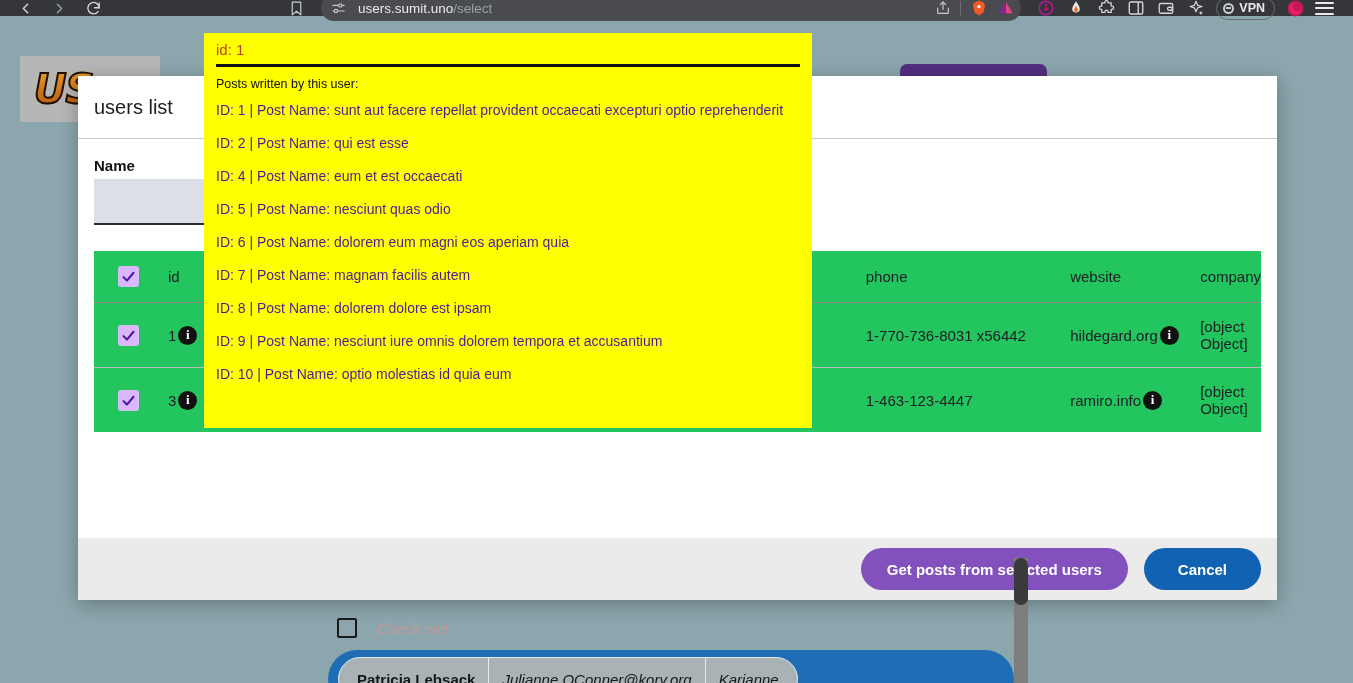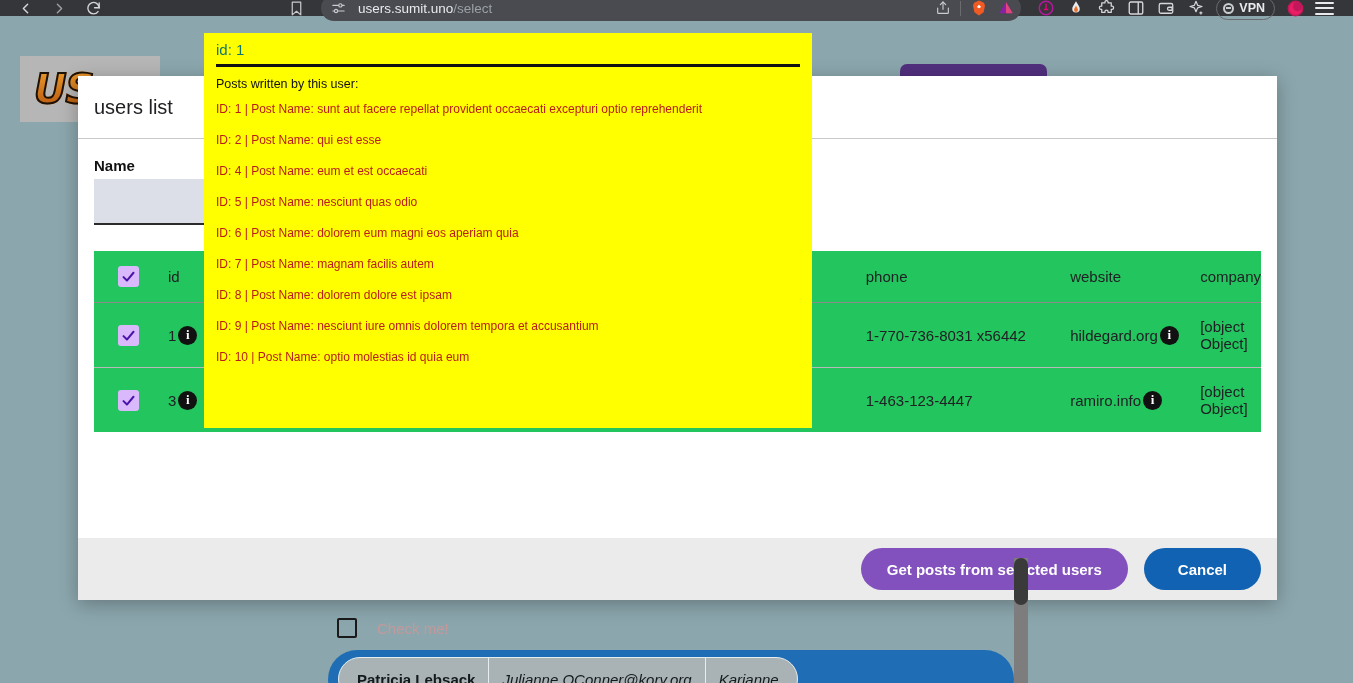--- a/index.html
+++ b/index.html
@@ -246,30 +246,30 @@
   
   .yellow-overlay {
     position: absolute; left: 204px; top: 0px;
     width: 608px; height: 395px;
     background: #ffff00;
     z-index: 50;
     padding: 6px 12px 0 12px;
     overflow: hidden;
   }
   .yo-title {
-    font-size: 15px; color: #0f766e;
+    font-size: 15px; color: #c2410c;
     padding: 2px 0 6px 0;
     border-bottom: 3px solid #111;
   }
   .yo-sub {
     font-size: 12.5px; color: #111;
     padding: 10px 0 2px 0;
   }
   .yo-line {
-    font-size: 12px; color: #b91c1c;
+    font-size: 14px; color: #4c1d95;
     padding: 9px 0 8px 0;
     white-space: nowrap;
   }
 </style>
 </head>
 <body>
 
 <div class="browser-bar">
   <div class="nav-btns">
     <div class="nav-btn enabled">

